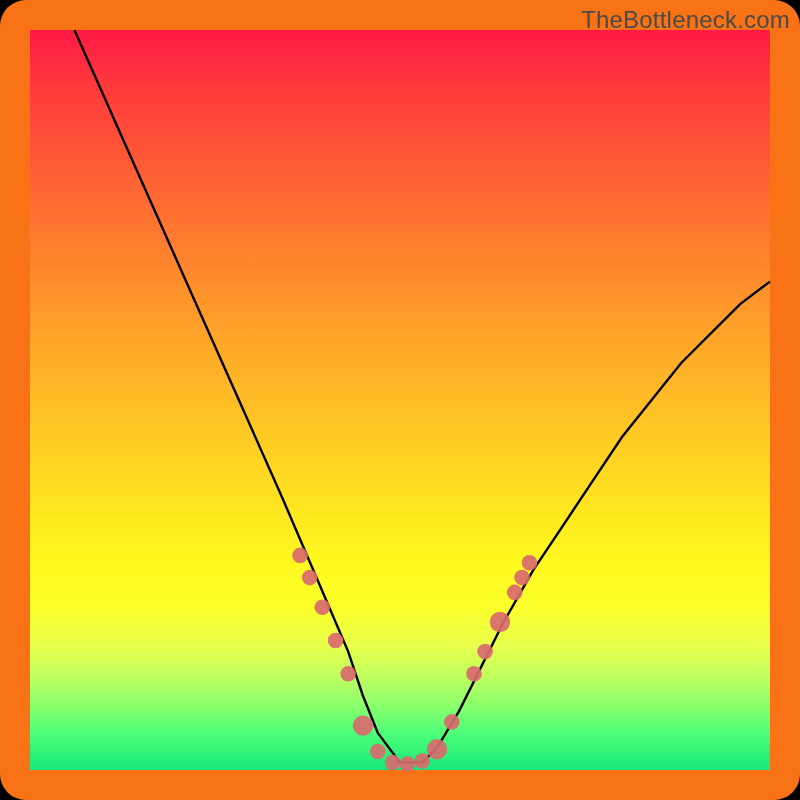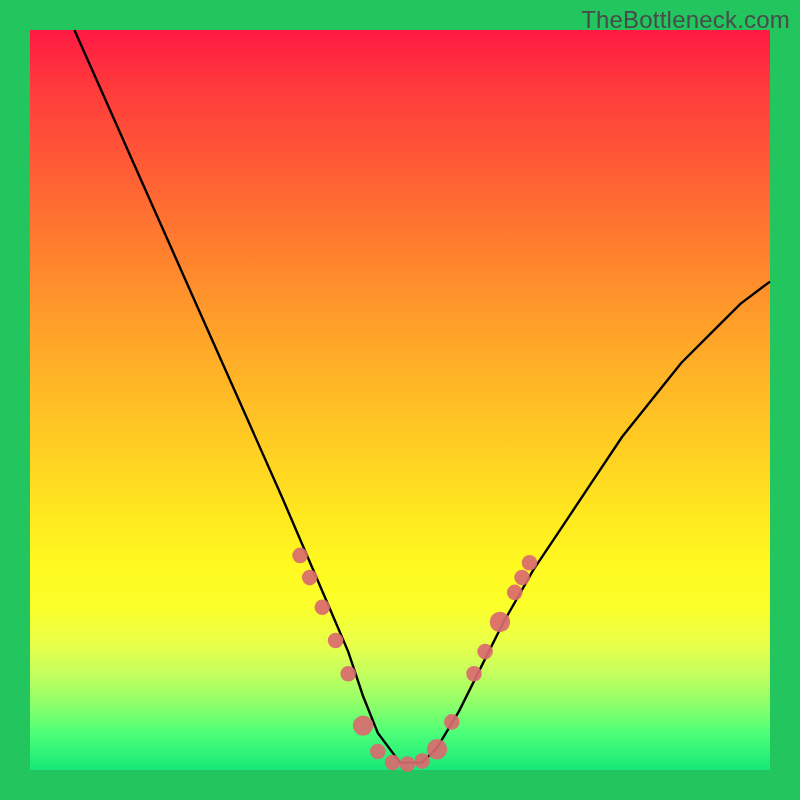--- a/index.html
+++ b/index.html
@@ -8,21 +8,22 @@
     width: 800px;
     height: 800px;
     overflow: hidden;
     background: #000;
     font-family: Arial, Helvetica, sans-serif;
   }
   .frame {
     position: relative;
     width: 800px;
     height: 800px;
-    background: #22c55e;
+    background: #f97316;
+    border-radius: 26px;
   }
   .plot {
     position: absolute;
     left: 30px;
     top: 30px;
     width: 740px;
     height: 740px;
     background: linear-gradient(to bottom,
       #ff1a44 0%,
       #ff3b3b 8%,

